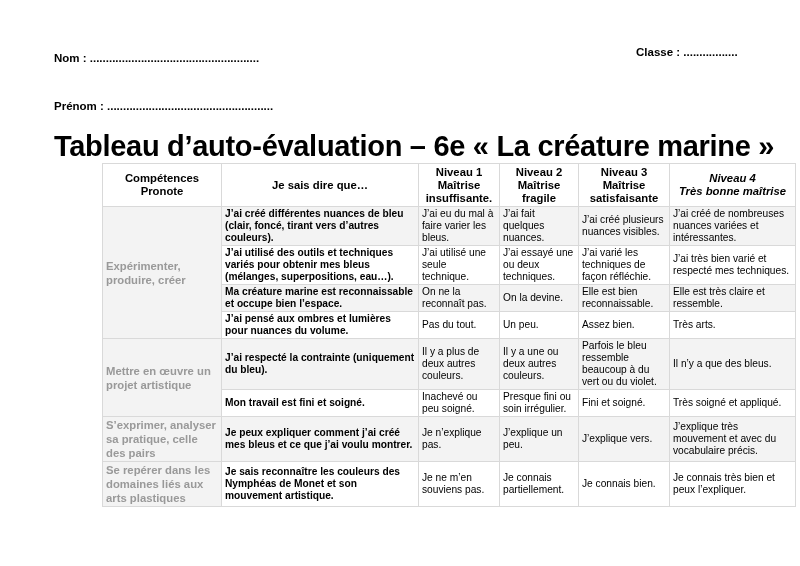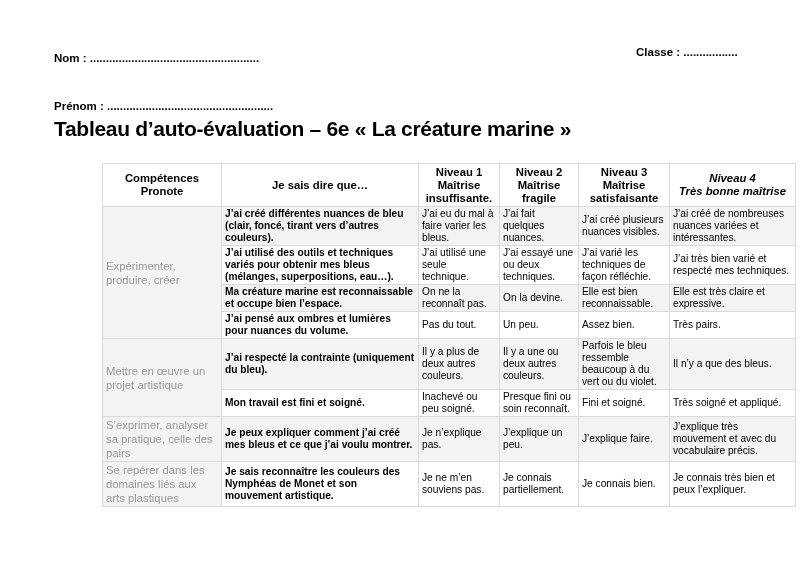--- a/index.html
+++ b/index.html
@@ -21,23 +21,23 @@
       font-weight: bold;
       white-space: nowrap;
     }
     #nom { left: 54px; top: 52px; }
     #prenom { left: 54px; top: 56px; margin-top: 44px; }
     #classe { left: 636px; top: 46px; }
 
     h1 {
       position: absolute;
       left: 54px;
-      top: 117px;
+      top: 130px;
       margin: 0;
-      font-size: 21px;
+      font-size: 29px;
       font-weight: bold;
       letter-spacing: -0.3px;
       white-space: nowrap;
     }
 
     table {
       position: absolute;
       left: 54px;
       top: 163px;
       width: 693px;
@@ -56,21 +56,21 @@
     th {
       font-weight: bold;
       font-size: 11.3px;
       line-height: 13px;
       text-align: center;
       height: 40px;
       background: #ffffff;
     }
     .comp {
       color: #999999;
-      font-weight: normal;
+      font-weight: bold;
       font-size: 11.3px;
       line-height: 14px;
       background: #f3f3f3;
     }
     .desc {
       font-weight: bold;
     }
     tr.gray td.cell { background: #f3f3f3; }
     tr.white td.cell { background: #ffffff; }
     tr.h1r td { height: 34px; }
@@ -132,50 +132,50 @@
       <td class="cell">J’ai utilisé une seule technique.</td>
       <td class="cell">J’ai essayé une ou deux techniques.</td>
       <td class="cell">J’ai varié les techniques de façon réfléchie.</td>
       <td class="cell">J’ai très bien varié et respecté mes techniques.</td>
     </tr>
     <tr class="gray h3r">
       <td class="cell desc">Ma créature marine est reconnaissable et occupe bien l’espace.</td>
       <td class="cell">On ne la reconnaît pas.</td>
       <td class="cell">On la devine.</td>
       <td class="cell">Elle est bien reconnaissable.</td>
-      <td class="cell">Elle est très claire et expressive.</td>
+      <td class="cell">Elle est très claire et ressemble.</td>
     </tr>
     <tr class="white h4r">
       <td class="cell desc">J’ai pensé aux ombres et lumières pour nuances du volume.</td>
       <td class="cell">Pas du tout.</td>
       <td class="cell">Un peu.</td>
       <td class="cell">Assez bien.</td>
-      <td class="cell">Très pairs.</td>
+      <td class="cell">Très arts.</td>
     </tr>
     <tr class="gray h5r">
       <td class="comp" rowspan="2">Mettre en œuvre un projet artistique</td>
       <td class="cell desc">J’ai respecté la contrainte (uniquement du bleu).</td>
       <td class="cell">Il y a plus de deux autres couleurs.</td>
       <td class="cell">Il y a une ou deux autres couleurs.</td>
       <td class="cell">Parfois le bleu ressemble beaucoup à du vert ou du violet.</td>
       <td class="cell">Il n’y a que des bleus.</td>
     </tr>
     <tr class="white h6r">
       <td class="cell desc">Mon travail est fini et soigné.</td>
       <td class="cell">Inachevé ou peu soigné.</td>
-      <td class="cell">Presque fini ou soin reconnaît.</td>
+      <td class="cell">Presque fini ou soin irrégulier.</td>
       <td class="cell">Fini et soigné.</td>
       <td class="cell">Très soigné et appliqué.</td>
     </tr>
     <tr class="gray h7r">
       <td class="comp">S’exprimer, analyser sa pratique, celle des pairs</td>
       <td class="cell desc">Je peux expliquer comment j’ai créé mes bleus et ce que j’ai voulu montrer.</td>
       <td class="cell">Je n’explique pas.</td>
       <td class="cell">J’explique un peu.</td>
-      <td class="cell">J’explique faire.</td>
+      <td class="cell">J’explique vers.</td>
       <td class="cell">J’explique très mouvement et avec du vocabulaire précis.</td>
     </tr>
     <tr class="white h8r">
       <td class="comp">Se repérer dans les domaines liés aux arts plastiques</td>
       <td class="cell desc">Je sais reconnaître les couleurs des Nymphéas de Monet et son mouvement artistique.</td>
       <td class="cell">Je ne m’en souviens pas.</td>
       <td class="cell">Je connais partiellement.</td>
       <td class="cell">Je connais bien.</td>
       <td class="cell">Je connais très bien et peux l’expliquer.</td>
     </tr>

